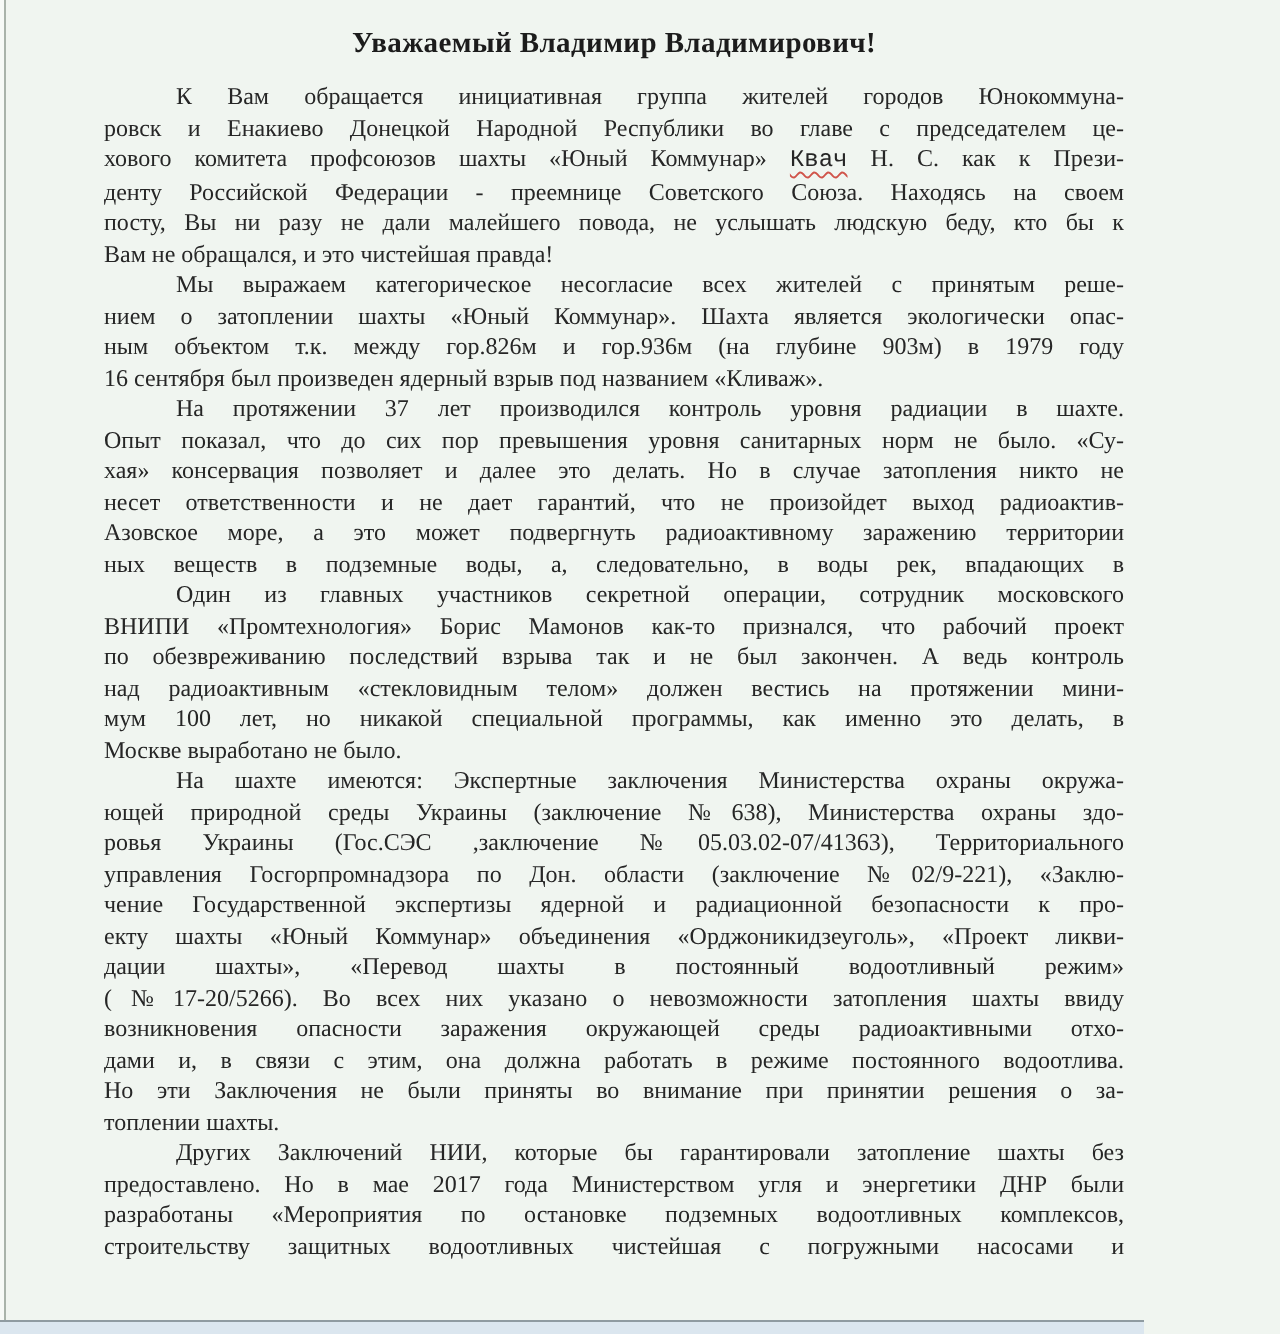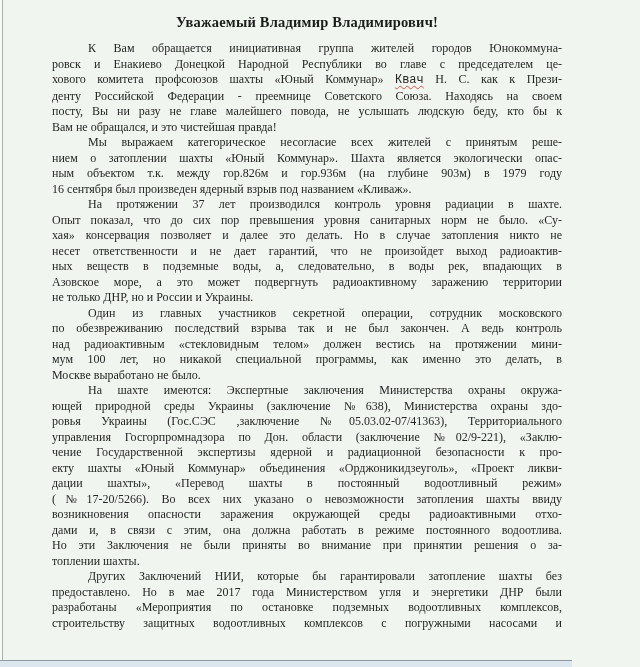--- a/index.html
+++ b/index.html
@@ -95,40 +95,40 @@
   <div class="left-edge-strip"></div>
   <div class="left-edge-line"></div>
   <div class="content">
     <div class="title">Уважаемый Владимир Владимирович!</div>
     <div class="body">
         <div class="para">
           <div class="line first">К Вам обращается инициативная группа жителей городов Юнокоммуна-</div>
           <div class="line">ровск и Енакиево Донецкой Народной Республики во главе с председателем це-</div>
           <div class="line">хового комитета профсоюзов шахты «Юный Коммунар» <span class="spellcheck">Квач</span> Н. С. как к Прези-</div>
           <div class="line">денту Российской Федерации - преемнице Советского Союза. Находясь на своем</div>
-          <div class="line">посту, Вы ни разу не главе малейшего повода, не услышать людскую беду, кто бы к</div>
+          <div class="line">посту, Вы ни разу не дали малейшего повода, не услышать людскую беду, кто бы к</div>
           <div class="line last">Вам не обращался, и это чистейшая правда!</div>
         </div>
         <div class="para">
           <div class="line first">Мы выражаем категорическое несогласие всех жителей с принятым реше-</div>
           <div class="line">нием о затоплении шахты «Юный Коммунар». Шахта является экологически опас-</div>
           <div class="line">ным объектом т.к. между гор.826м и гор.936м (на глубине 903м) в 1979 году</div>
           <div class="line last">16 сентября был произведен ядерный взрыв под названием «Кливаж».</div>
         </div>
         <div class="para">
           <div class="line first">На протяжении 37 лет производился контроль уровня радиации в шахте.</div>
           <div class="line">Опыт показал, что до сих пор превышения уровня санитарных норм не было. «Су-</div>
           <div class="line">хая» консервация позволяет и далее это делать. Но в случае затопления никто не</div>
           <div class="line">несет ответственности и не дает гарантий, что не произойдет выход радиоактив-</div>
+          <div class="line">Азовское море, а это может подвергнуть радиоактивному заражению территории</div>
           <div class="line">ных веществ в подземные воды, а, следовательно, в воды рек, впадающих в</div>
-          <div class="line">Азовское море, а это может подвергнуть радиоактивному заражению территории</div>
-          <div class="line last">не только ДНР, но и России и Украины.</div>
         </div>
         <div class="para">
           <div class="line first">Один из главных участников секретной операции, сотрудник московского</div>
+          <div class="line">ВНИПИ «Промтехнология» Борис Мамонов как-то признался, что рабочий проект</div>
           <div class="line">по обезвреживанию последствий взрыва так и не был закончен. А ведь контроль</div>
           <div class="line">над радиоактивным «стекловидным телом» должен вестись на протяжении мини-</div>
           <div class="line">мум 100 лет, но никакой специальной программы, как именно это делать, в</div>
           <div class="line last">Москве выработано не было.</div>
         </div>
         <div class="para">
           <div class="line first">На шахте имеются: Экспертные заключения Министерства охраны окружа-</div>
           <div class="line">ющей природной среды Украины (заключение №638), Министерства охраны здо-</div>
           <div class="line">ровья Украины (Гос.СЭС ,заключение №05.03.02-07/41363), Территориального</div>
           <div class="line">управления Госгорпромнадзора по Дон. области (заключение №02/9-221), «Заклю-</div>
@@ -138,19 +138,19 @@
           <div class="line">(№17-20/5266). Во всех них указано о невозможности затопления шахты ввиду</div>
           <div class="line">возникновения опасности заражения окружающей среды радиоактивными отхо-</div>
           <div class="line">дами и, в связи с этим, она должна работать в режиме постоянного водоотлива.</div>
           <div class="line">Но эти Заключения не были приняты во внимание при принятии решения о за-</div>
           <div class="line last">топлении шахты.</div>
         </div>
         <div class="para cutoff">
           <div class="line first">Других Заключений НИИ, которые бы гарантировали затопление шахты без</div>
           <div class="line">предоставлено. Но в мае 2017 года Министерством угля и энергетики ДНР были</div>
           <div class="line">разработаны «Мероприятия по остановке подземных водоотливных комплексов,</div>
-          <div class="line last">строительству защитных водоотливных комплексов с погружными насосами и</div>
+          <div class="line last">строительству защитных водоотливных чистейшая с погружными насосами и</div>
         </div>
       </div>
   </div>
   <div class="bottom-line"></div>
   <div class="bottom-strip"></div>
 </div>
 
 </body></html>

